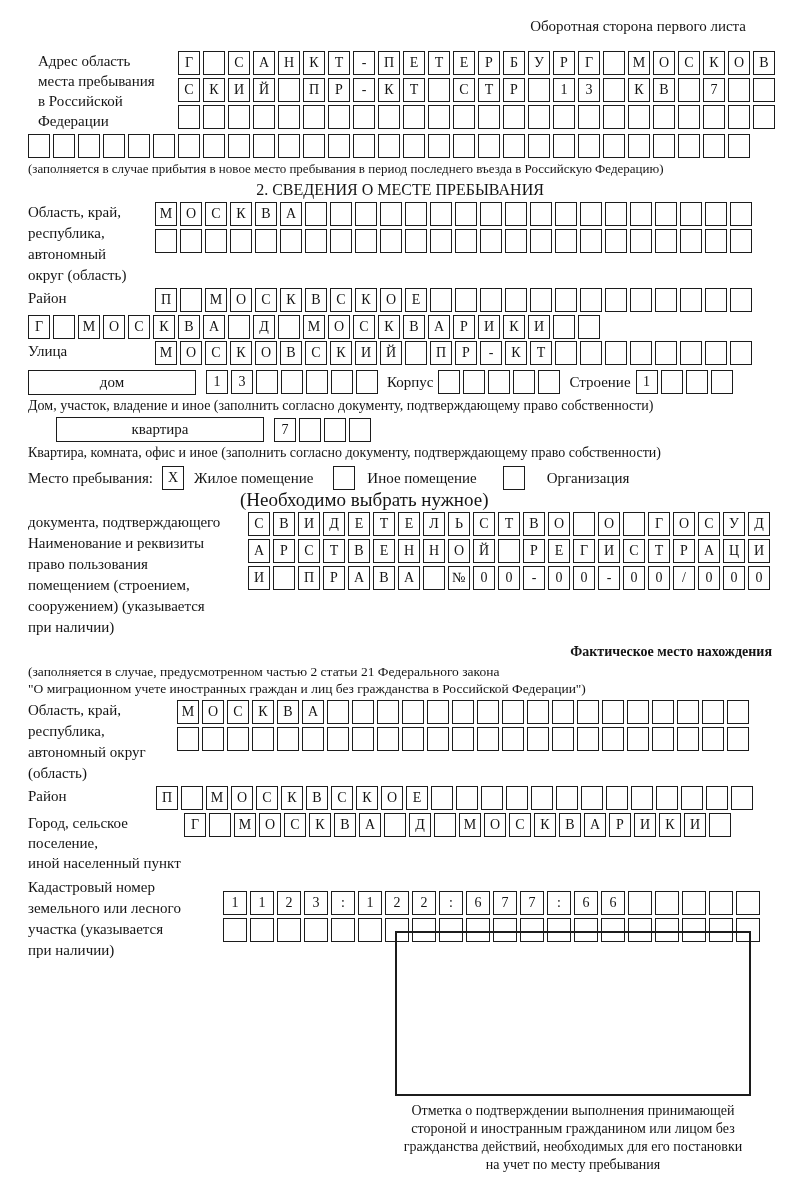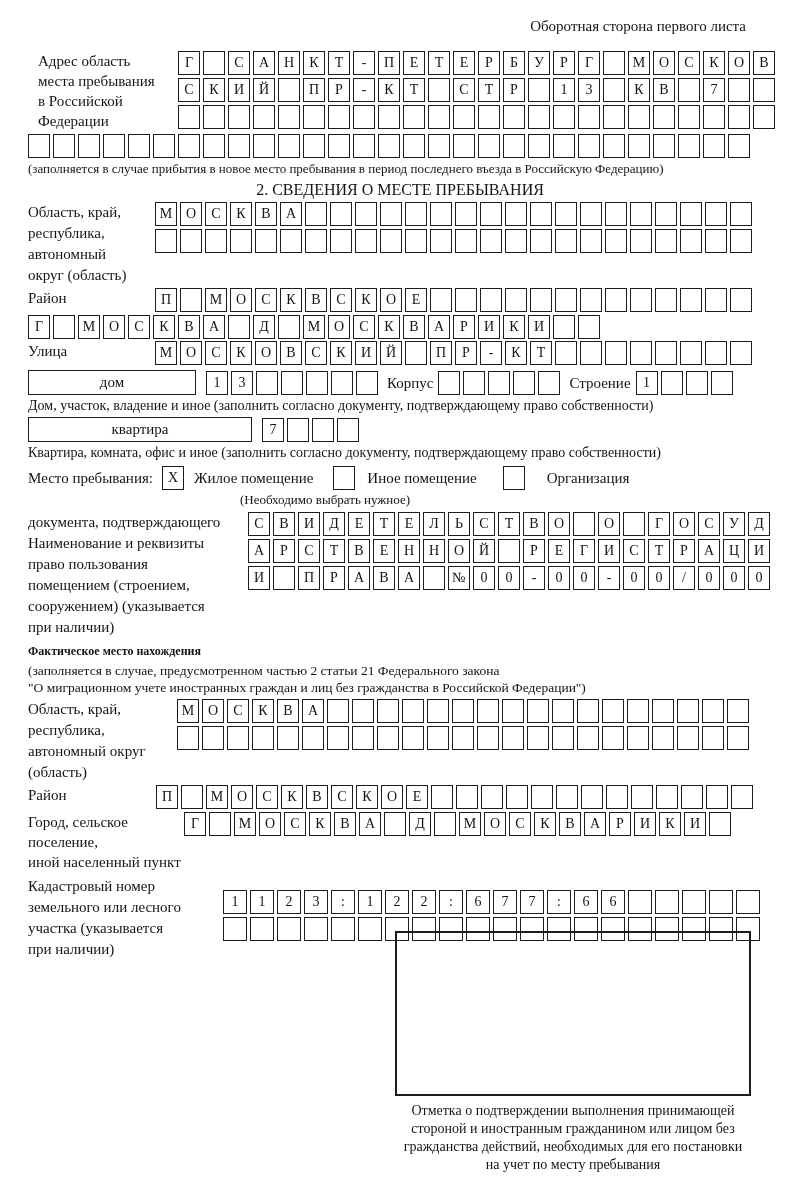--- a/index.html
+++ b/index.html
@@ -32,21 +32,21 @@
     border:1.5px solid #1c1c1c;display:inline-flex;align-items:center;justify-content:center;
     font-size:14px;
   }
   .widebox{
     flex:none;box-sizing:border-box;height:25px;border:1.5px solid #1c1c1c;
     display:flex;align-items:center;justify-content:center;font-size:15px;
   }
   .note{font-size:13px;line-height:15px;}
   .note-c{text-align:left;}
   .h2{font-weight:normal;font-size:16px;text-align:center;}
-  .hfact{font-weight:bold;font-size:12px;text-align:left;}
+  .hfact{font-weight:bold;font-size:14px;text-align:right;}
   .inline-lbl{font-size:15px;line-height:24px;flex:none;}
   .stamp-col{position:absolute;right:38px;bottom:6px;width:378px;}
   .stamp-box{box-sizing:border-box;width:356px;height:165px;border:2px solid #1c1c1c;margin:0 auto 6px auto;}
   .stamp-note{font-size:14px;line-height:18px;text-align:center;}
 </style>
 </head>
 <body>
 
 <div class="page">
 
@@ -319,21 +319,21 @@
         <span class="cell"></span>
         <span class="cell"></span>
         <span class="cell"></span>
         <span class="cell"></span>
         <span class="cell"></span>
         <span class="cell"></span>
         <span class="cell"></span>
       </div>
   </div>
 
-  <div class="frow" style="margin-top:5px;align-items:center;">
+  <div class="frow" style="margin-top:5px;">
     <div class="widebox" style="width:168px;">дом</div>
     <div class="cellrow" style="margin-left:10px;">
         <span class="cell">1</span>
         <span class="cell">3</span>
         <span class="cell"></span>
         <span class="cell"></span>
         <span class="cell"></span>
         <span class="cell"></span>
         <span class="cell"></span>
       </div>
@@ -349,40 +349,40 @@
     <div class="cellrow" style="margin-left:5px;">
         <span class="cell">1</span>
         <span class="cell"></span>
         <span class="cell"></span>
         <span class="cell"></span>
       </div>
   </div>
   <div class="note" style="font-size:14px;margin-top:3px;">Дом, участок, владение и иное (заполнить согласно документу, подтверждающему право собственности)</div>
 
   <div class="frow" style="margin-top:4px;align-items:center;">
-    <div class="widebox" style="width:224px;">квартира</div>
+    <div class="widebox" style="width:208px;margin-left:28px;">квартира</div>
     <div class="cellrow" style="margin-left:10px;">
         <span class="cell">7</span>
         <span class="cell"></span>
         <span class="cell"></span>
         <span class="cell"></span>
       </div>
   </div>
   <div class="note" style="font-size:14px;margin-top:3px;font-family:Liberation Serif, serif;">Квартира, комната, офис и иное (заполнить согласно документу, подтверждающему право собственности)</div>
 
   <div class="frow" style="margin-top:6px;align-items:center;">
     <div class="inline-lbl">Место пребывания:</div>
     <div class="chk" style="margin-left:9px;">X</div>
     <div class="inline-lbl" style="margin-left:10px;">Жилое помещение</div>
     <div class="chk" style="margin-left:20px;"></div>
     <div class="inline-lbl" style="margin-left:12px;">Иное помещение</div>
     <div class="chk" style="margin-left:26px;"></div>
     <div class="inline-lbl" style="margin-left:22px;">Организация</div>
   </div>
-  <div class="note" style="font-size:13px;margin-top:2px;margin-left:212px;">(Необходимо выбрать нужное)</div>
+  <div class="note" style="font-size:19px;margin-top:2px;margin-left:212px;">(Необходимо выбрать нужное)</div>
 
   <div class="frow" style="margin-top:5px;">
     <div class="lab lab27" style="width:220px;">
       <div>документа, подтверждающего</div>
       <div>Наименование и реквизиты</div>
       <div>право пользования</div>
       <div>помещением (строением,</div>
       <div>сооружением) (указывается</div>
       <div>при наличии)</div>
     </div>

